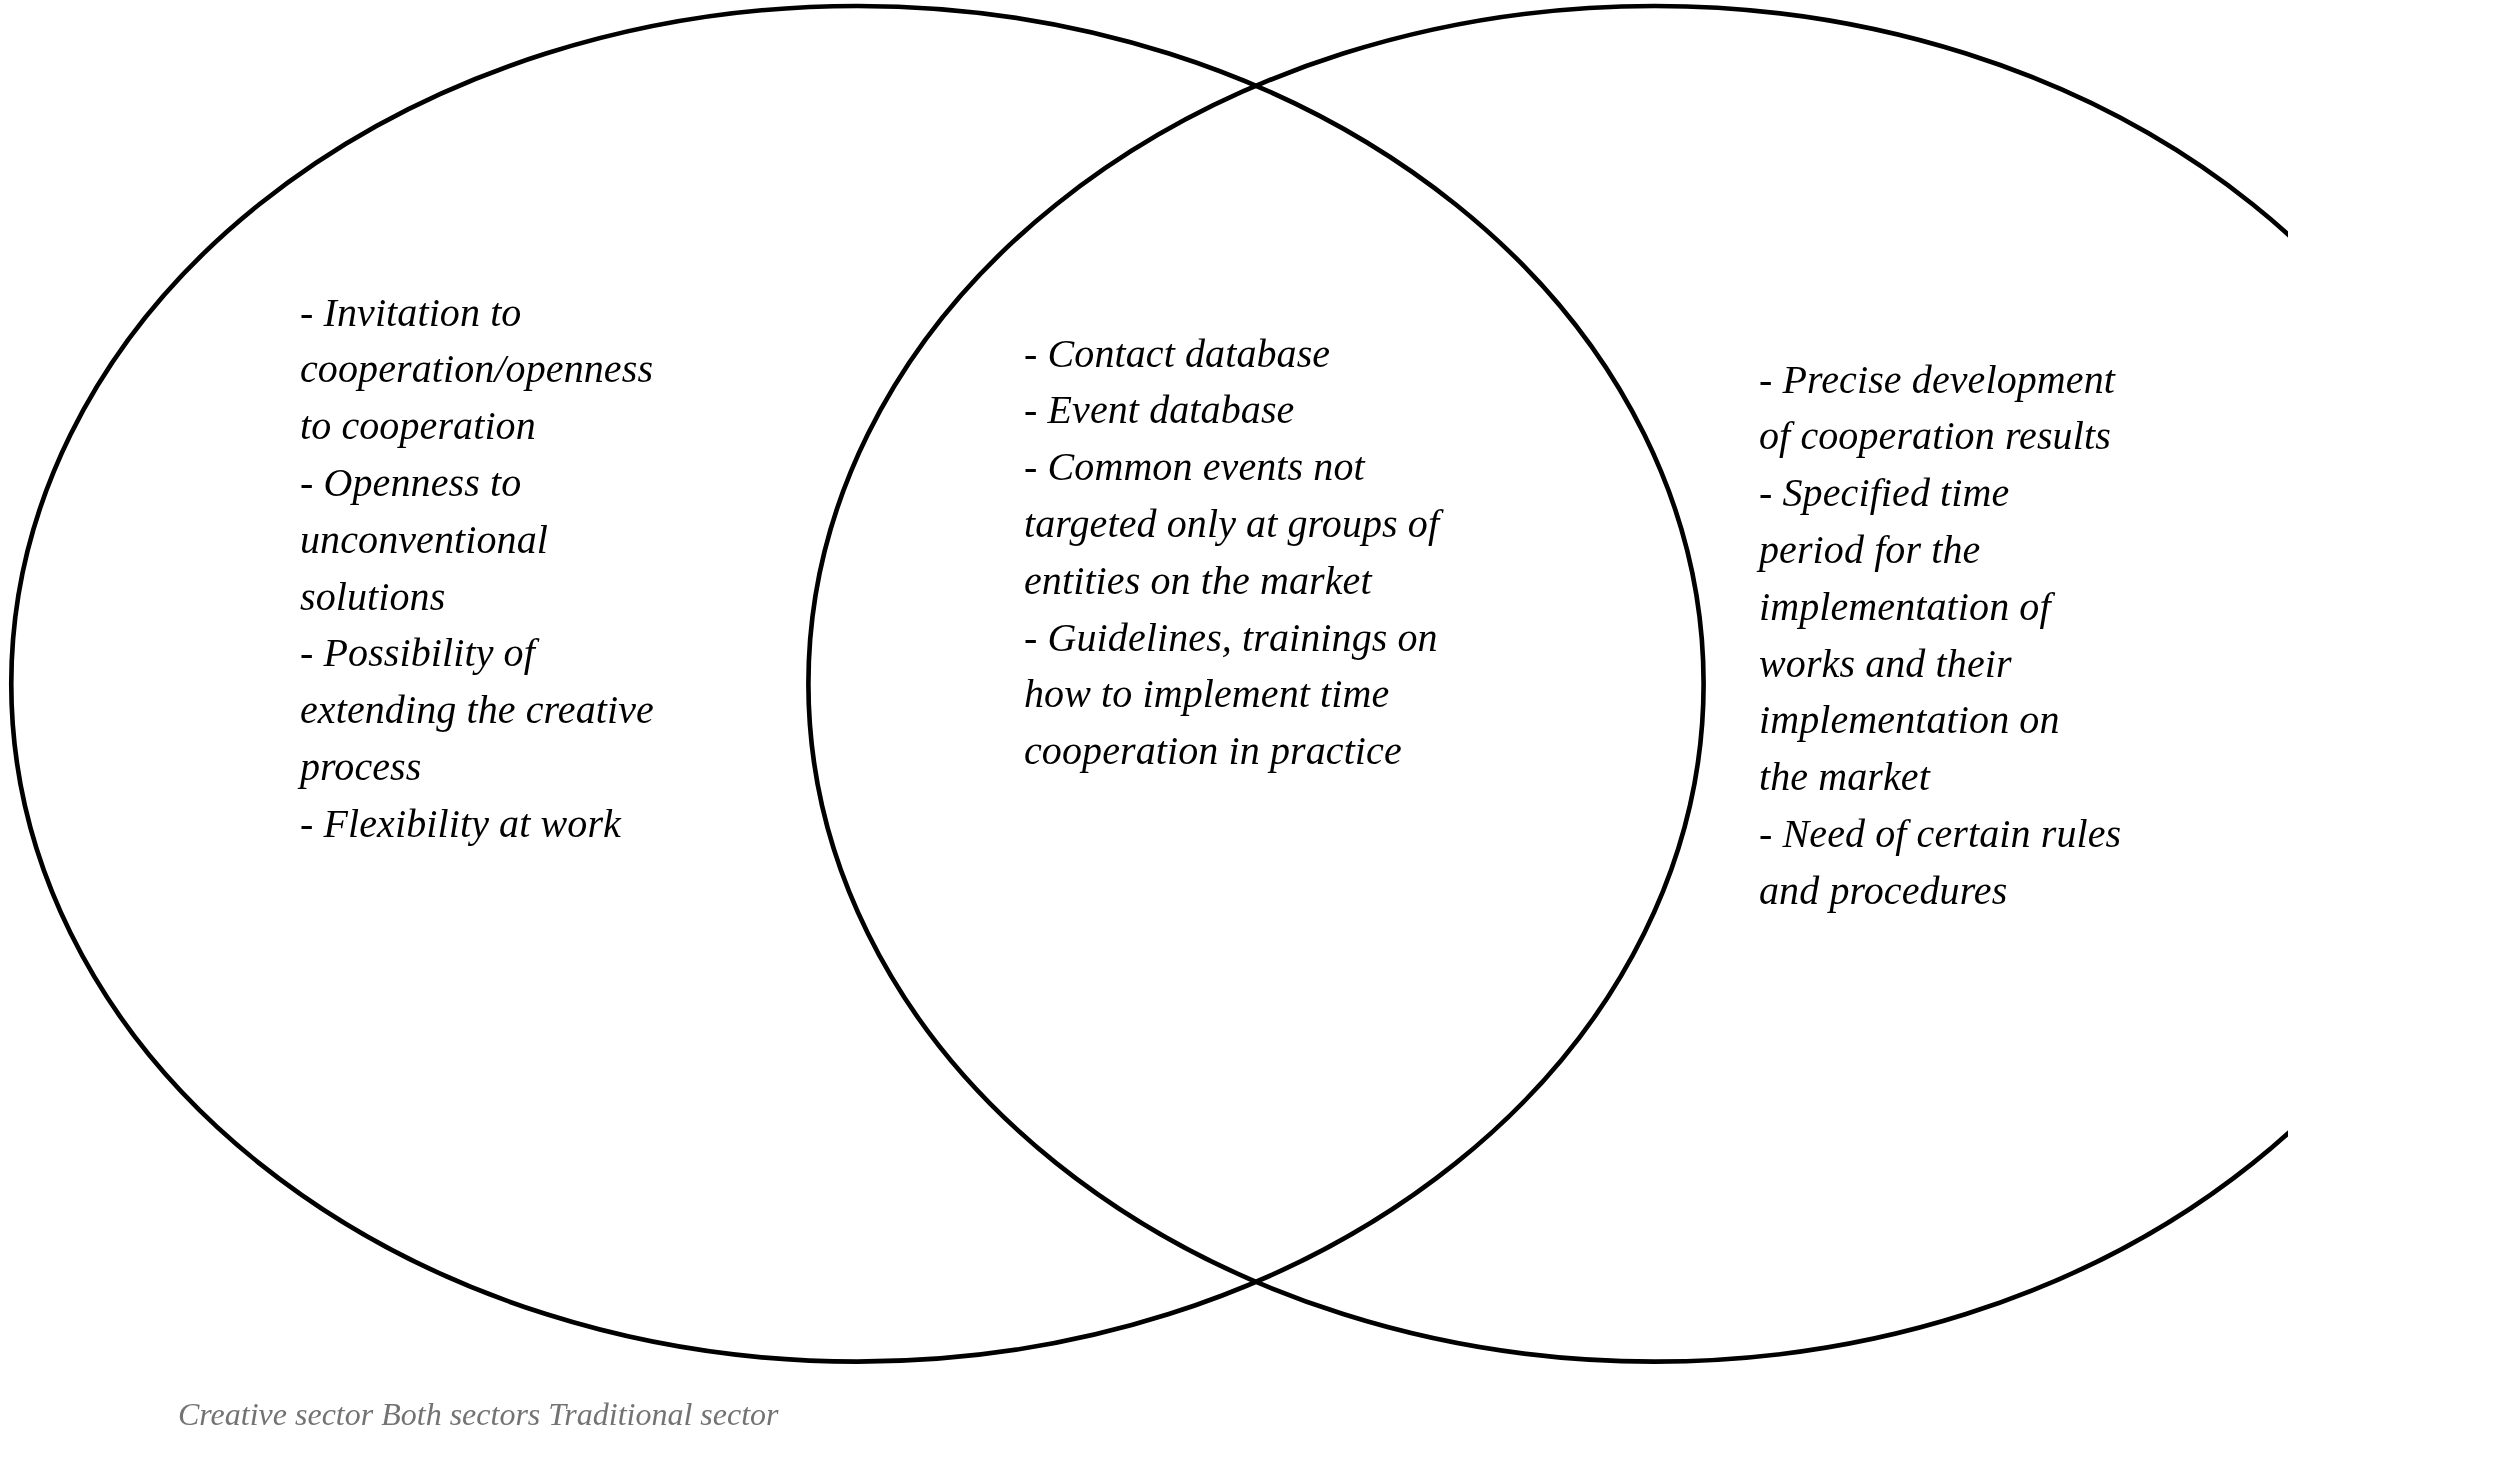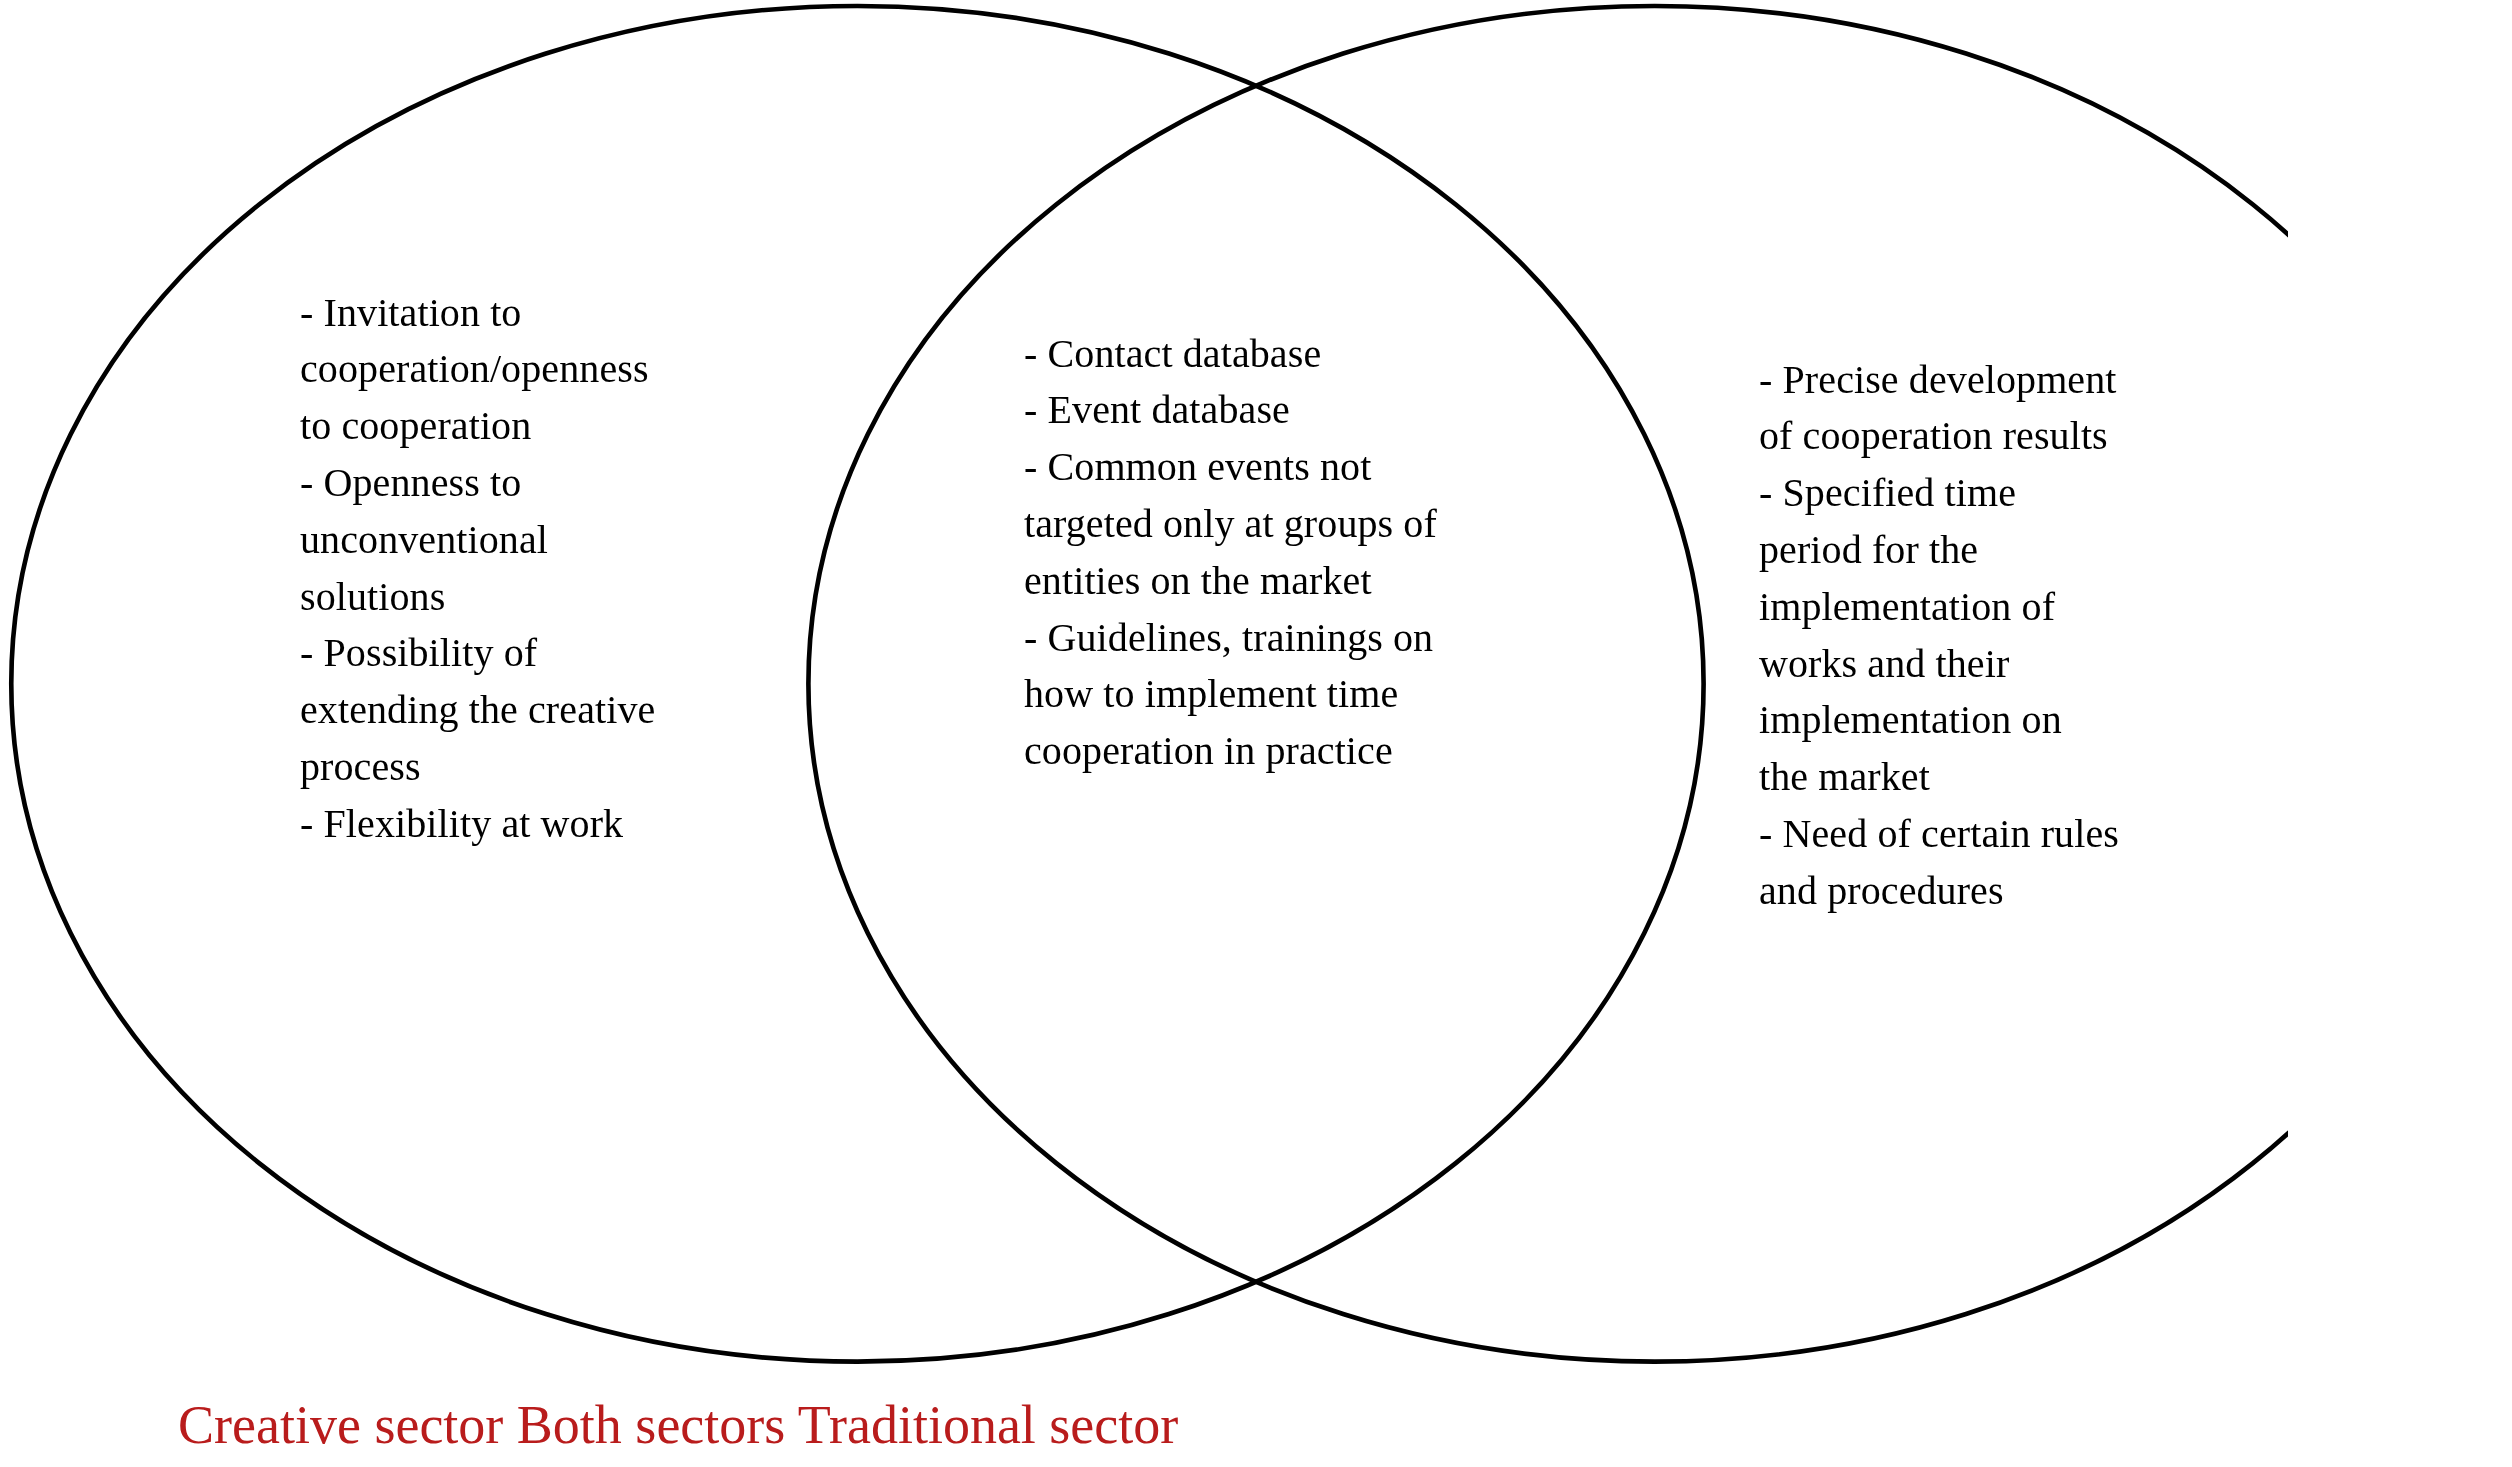--- a/index.html
+++ b/index.html
@@ -8,20 +8,21 @@
     padding: 0;
     background: #ffffff;
   }
   #stage {
     position: relative;
     width: 2288px;
     height: 1467px;
     background: #ffffff;
     overflow: hidden;
     font-family: "Liberation Serif", "DejaVu Serif", serif;
+    font-style: italic;
   }
   #venn-svg {
     position: absolute;
     left: 0;
     top: 0;
     width: 2512px;
     height: 1467px;
   }
   .ellipse-shape {
     fill: none;
@@ -54,23 +55,23 @@
   }
   #right-text {
     left: 1759px;
     top: 238px;
     width: 550px;
   }
   #caption {
     position: absolute;
     left: 178px;
     top: 1398px;
-    font-size: 54px;
+    font-size: 32px;
     line-height: 1.0;
-    color: #b91c1c;
+    color: #737373;
     white-space: pre;
     font-family: "Liberation Serif", "DejaVu Serif", serif;
     z-index: 6;
   }
 </style>
 </head>
 <body>
 
 <div id="stage">
 

